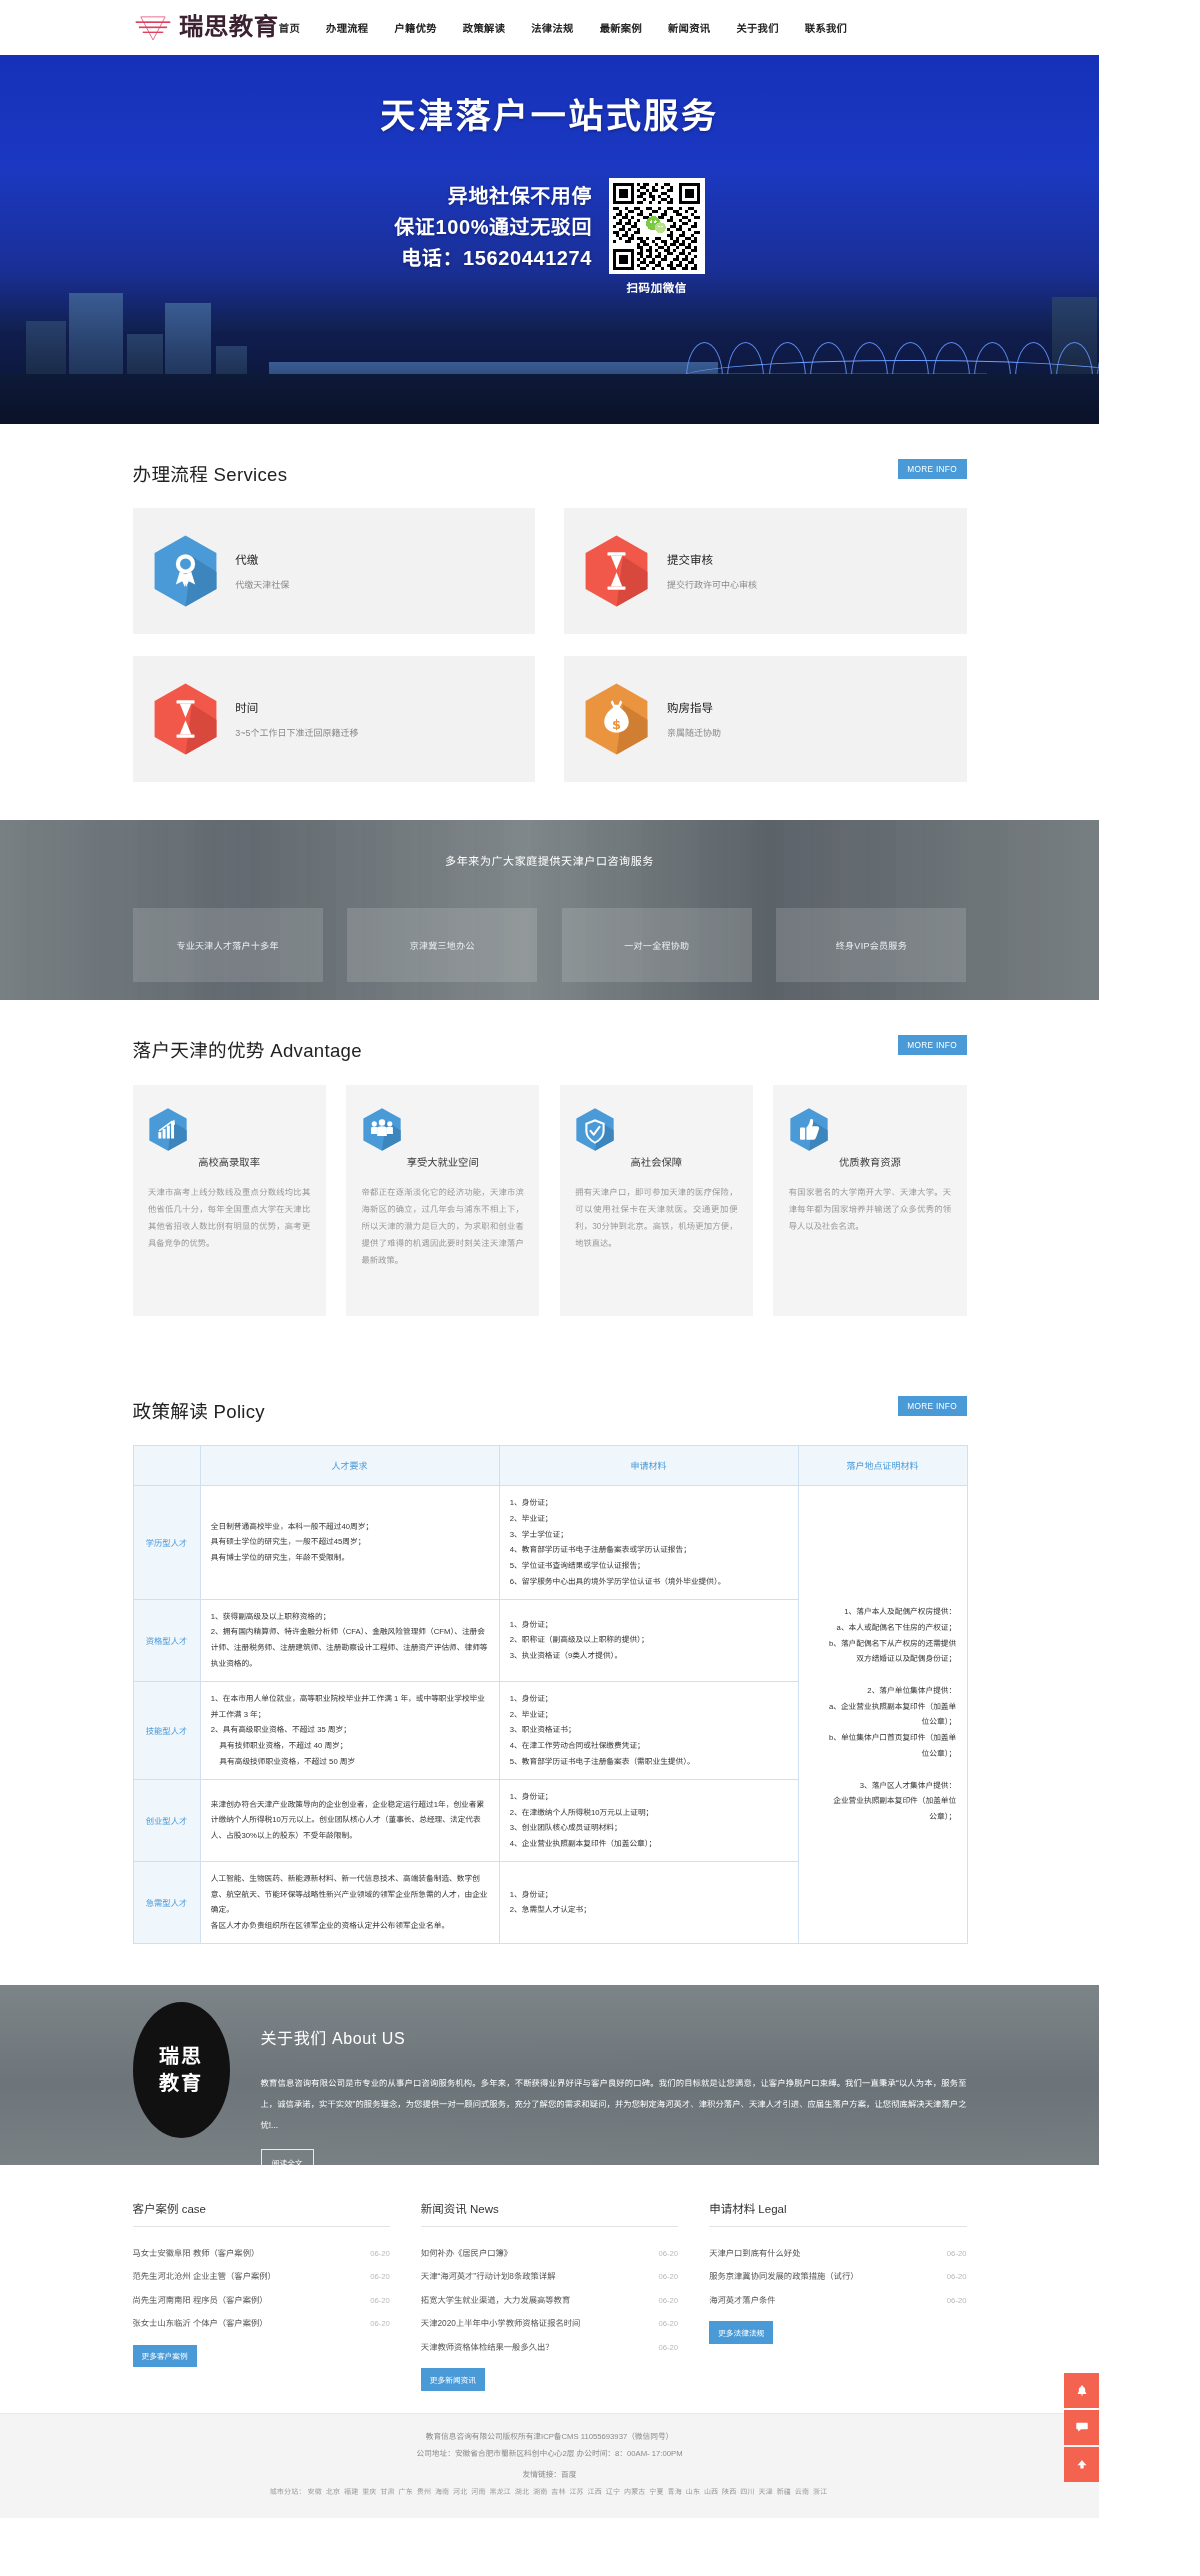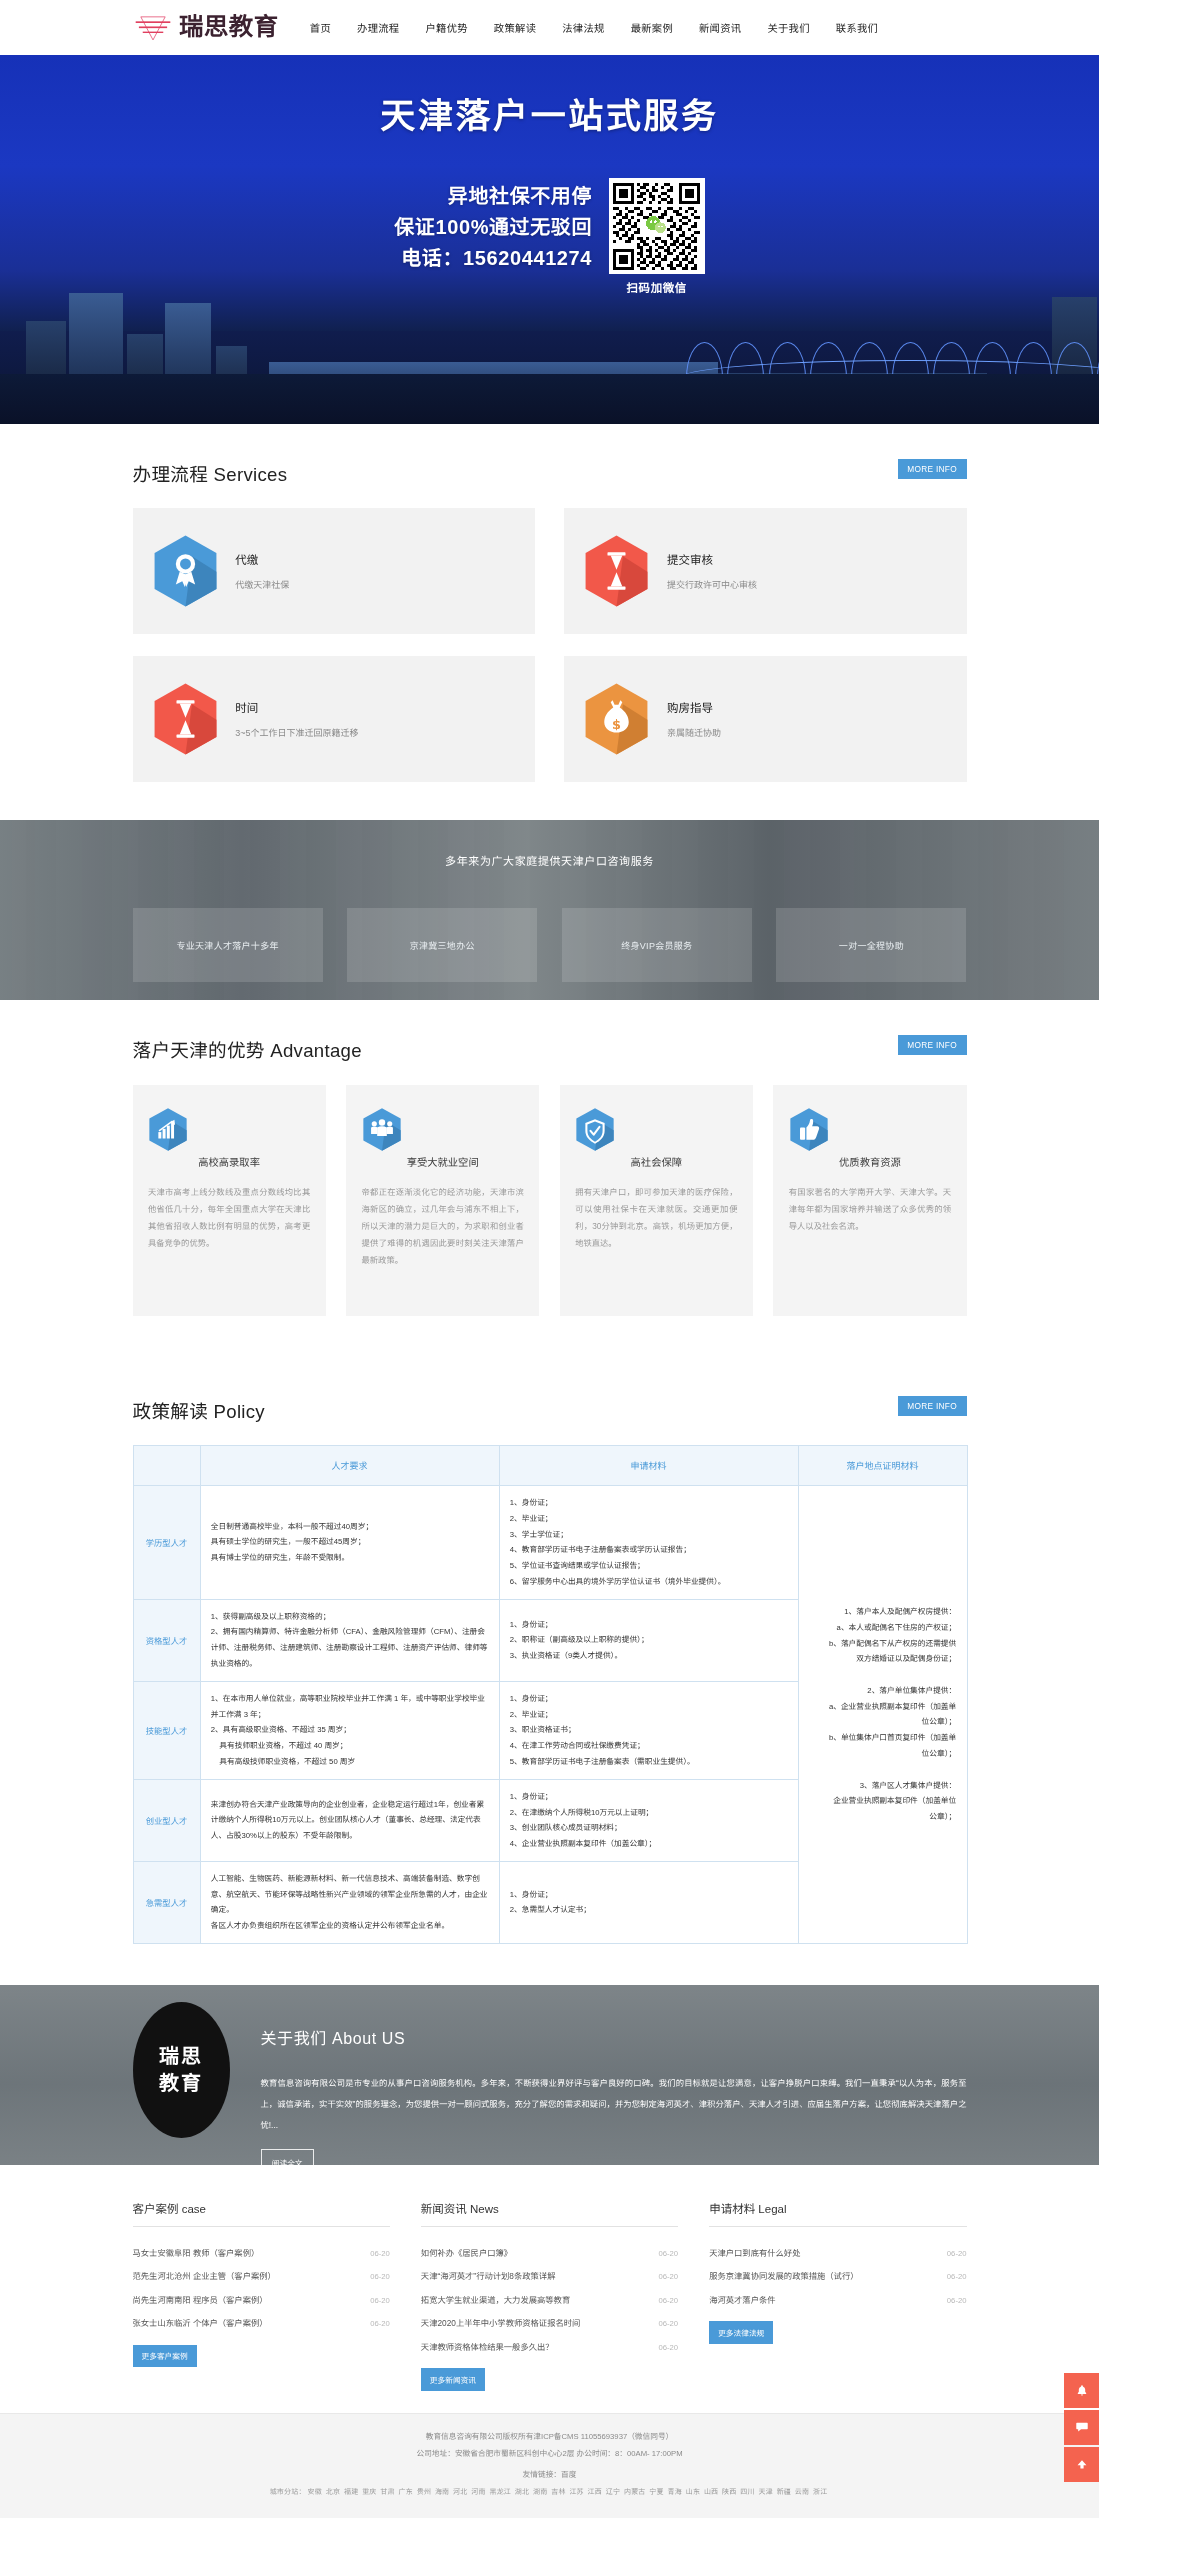--- a/index.html
+++ b/index.html
@@ -32,22 +32,22 @@
     font-size: 24.4px;
     font-weight: bold;
     letter-spacing: 0.6px;
     color: #3c2230;
     font-family: "DejaVu Sans", sans-serif;
     line-height: 1;
   }
   .nav {
     display: flex;
     align-items: center;
-    margin-left: 31px;
     gap: 26px;
+    font-weight: bold;
   }
   .nav a {
     font-size: 10.3px;
     color: #222;
     text-decoration: none;
     white-space: nowrap;
     letter-spacing: 0.3px;
   }
 
   
@@ -647,22 +647,22 @@
     </div>
   </div>
 
   <div class="gray-band">
     <div class="blur"></div>
     <div class="gray-inner">
       <div class="gray-title">多年来为广大家庭提供天津户口咨询服务</div>
       <div class="tag-row">
         <div class="tag-box">专业天津人才落户十多年</div>
         <div class="tag-box">京津冀三地办公</div>
+        <div class="tag-box">一对一全程协助</div>
         <div class="tag-box">终身VIP会员服务</div>
-        <div class="tag-box">一对一全程协助</div>
       </div>
     </div>
   </div>
 
   <div class="container advantage">
     <div class="sec-head">
       <h2 class="sec-title">落户天津的优势 Advantage</h2>
       <button class="more-btn">MORE INFO</button>
     </div>
     <div class="adv-grid">

